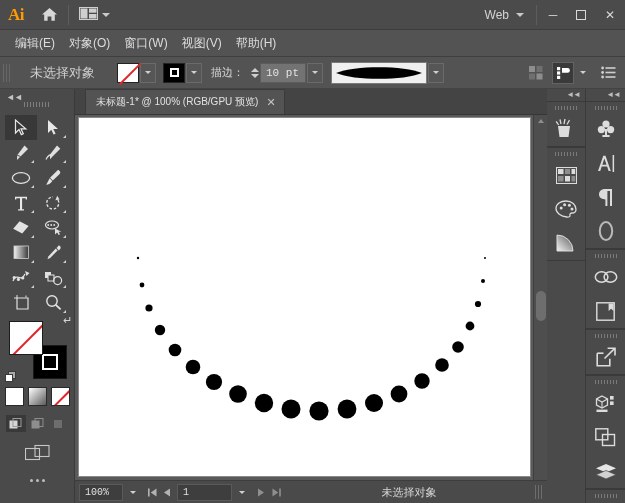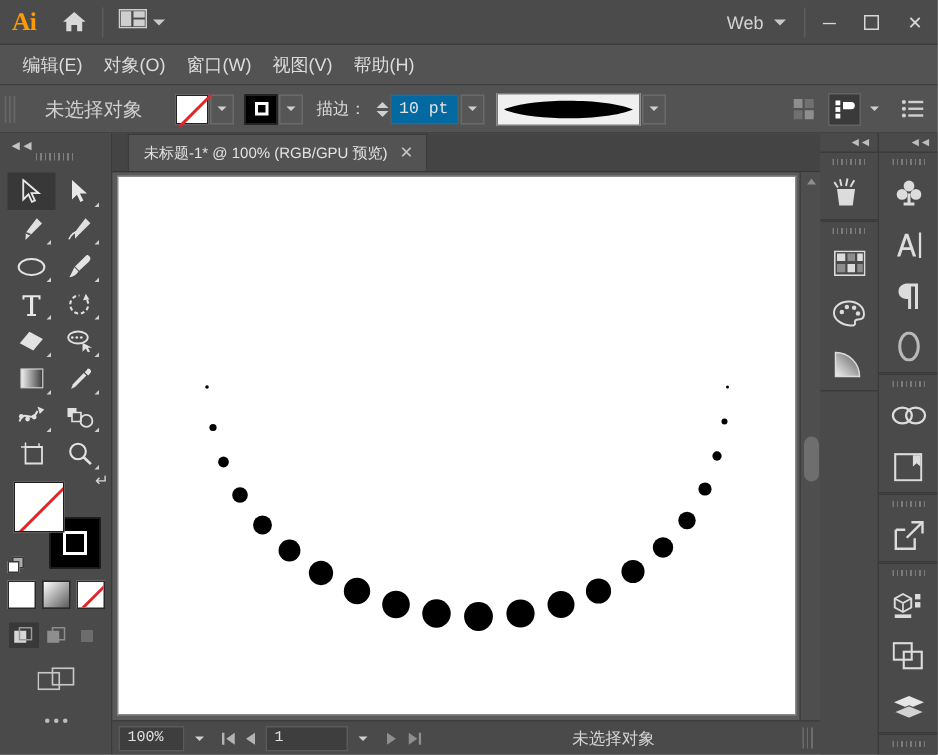--- a/index.html
+++ b/index.html
@@ -69,21 +69,21 @@
     display:flex;align-items:center;justify-content:center;margin-left:1px;
   }
   .chev-sm { width:0;height:0;border-left:3.5px solid transparent;border-right:3.5px solid transparent;border-top:3.5px solid #d0d0d0; }
   .sw-stroke { width:22px;height:20px;background:#000;border:1px solid #222; display:flex;align-items:center;justify-content:center; }
   .sw-stroke i { display:block;width:9px;height:9px;border:2px solid #fff; }
   .u-label { color:#d9d9d9; font-size:11px; text-decoration-style:dotted; text-underline-offset:2px; }
   .spin { width:11px;height:20px;display:flex;flex-direction:column;align-items:center;justify-content:center;gap:2px; }
   .spin .up{width:0;height:0;border-left:4px solid transparent;border-right:4px solid transparent;border-bottom:4px solid #cfcfcf;}
   .spin .dn{width:0;height:0;border-left:4px solid transparent;border-right:4px solid transparent;border-top:4px solid #cfcfcf;}
   .numfield {
-    height:20px;min-width:46px;background:#0369a1;border:1px solid #5c5c5c;
+    height:20px;min-width:46px;background:#737373;border:1px solid #5c5c5c;
     color:#e3e3e3;font-size:11px;display:flex;align-items:center;padding:0 5px;
     font-family:"Liberation Mono", monospace;
   }
   .brushbox { width:96px;height:22px;background:#f0f0f0;border:1px solid #7a7a7a; display:flex;align-items:center;justify-content:center; }
   .sq-btn { width:22px;height:22px;display:flex;align-items:center;justify-content:center; }
   .sq-btn.active { background:#3a3a3a; border:1px solid #636363; }
 
   
   .toolpanel {
     position:absolute; left:0; top:89px; width:75px; height:414px; background:#4a4a4a;

